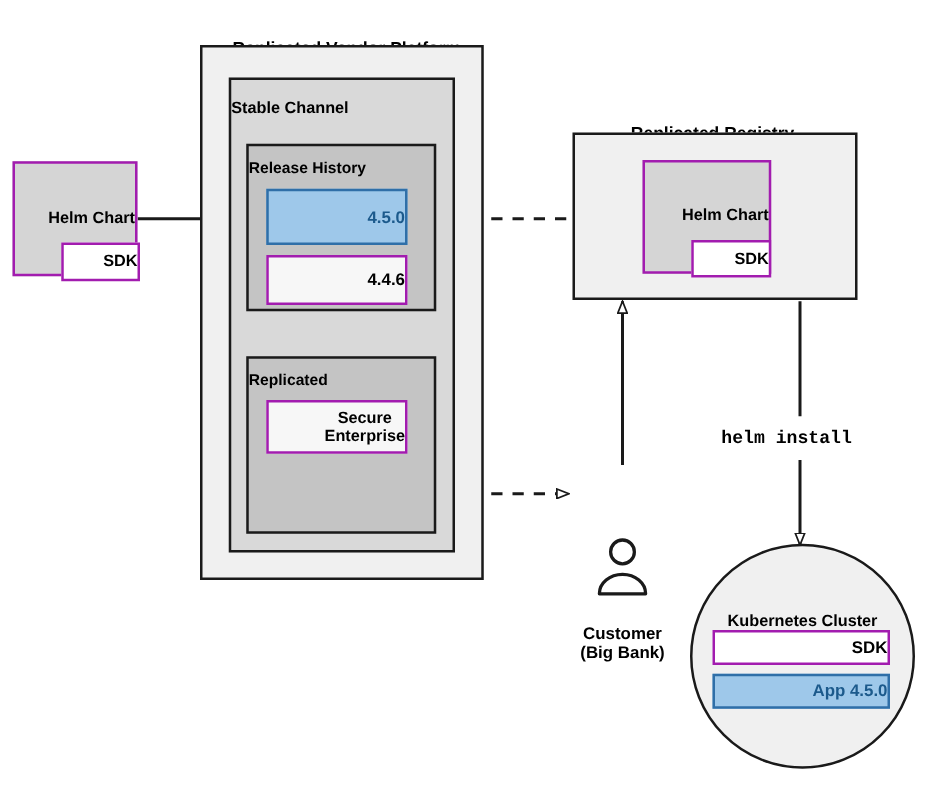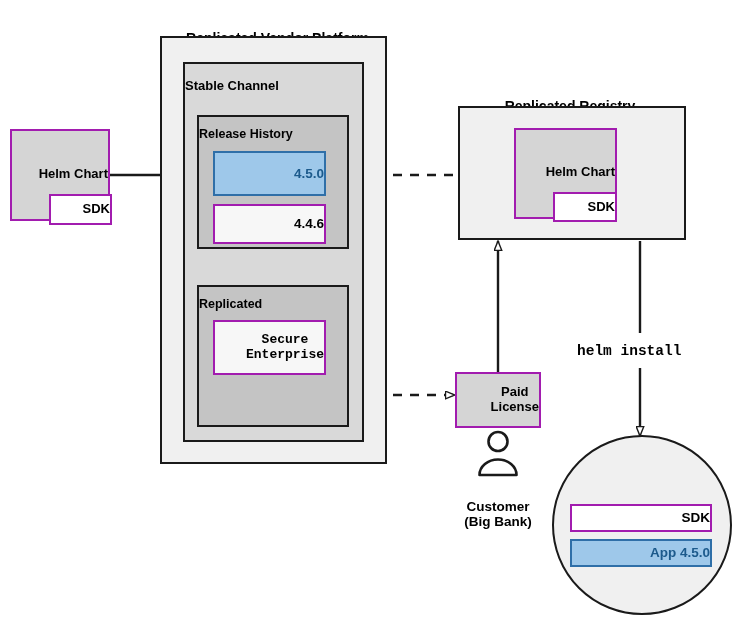--- a/index.html
+++ b/index.html
@@ -148,60 +148,59 @@
   <div class="box fill-blue" style="left:213px; top:151px; width:113px; height:45px; font-size:13.5px;">
     <span>4.5.0</span>
   </div>
   <div class="box fill-white" style="left:213px; top:204px; width:113px; height:40px; font-size:13.5px;">
     <span>4.4.6</span>
   </div>
 
   <div class="panel fill-group" style="left:197px; top:285px; width:152px; height:142px;">
     <div class="panel-title" style="top:10px; font-size:12.5px;">Replicated</div>
   </div>
-  <div class="box fill-white" style="left:213px; top:320px; width:113px; height:55px; font-size:13px;font-family:Liberation Mono, monospace;">
+  <div class="box fill-white" style="left:213px; top:320px; width:113px; height:43px; font-size:13px;">
     <span>Secure
 Enterprise</span>
   </div>
 
   <div class="lbl" style="left:455px; top:82px; width:230px; font-size:14px;">
     <span>Replicated Registry</span>
   </div>
 
   <div class="panel fill-outer" style="left:458px; top:106px; width:228px; height:134px;"></div>
 
   <div class="box fill-light" style="left:514px; top:128px; width:103px; height:91px; font-size:13px; align-items:flex-start; padding-top:35px;">
     <span>Helm Chart</span>
   </div>
   <div class="box fill-pure" style="left:553px; top:192px; width:64px; height:30px; font-size:13px;">
     <span>SDK</span>
   </div>
 
 
   <div class="cmd" style="left:577px; top:343px; font-size:14.5px;">helm install</div>
 
-  <div class="box fill-light" style="left:455px; top:372px; width:86px; height:56px; font-size:13px;">
-    <span>Paid
-License</span>
-  </div>
 
   <div class="person" style="left:473px; top:430px; width:50px; height:48px;">
     <svg width="50" height="48" viewBox="0 0 50 48" xmlns="http://www.w3.org/2000/svg">
       <circle cx="25" cy="11.5" r="9.5" fill="#ffffff" stroke="#1a1a1a" stroke-width="2.6"></circle>
       <path d="M6.5,45 a18.5,15.5 0 0 1 37,0 z" fill="#ffffff" stroke="#1a1a1a" stroke-width="2.6" stroke-linejoin="round"></path>
     </svg>
   </div>
 
   <div class="lbl" style="left:433px; top:483px; width:130px; font-size:13.5px;">
     <span>Customer
 (Big Bank)</span>
   </div>
 
   <div class="cluster" style="left:552px; top:435px; width:180px; height:180px;"></div>
 
+  <div class="lbl" style="left:552px; top:475px; width:180px; font-size:13px;">
+    <span>Kubernetes Cluster</span>
+  </div>
 
   <div class="box fill-pure" style="left:570px; top:504px; width:142px; height:28px; font-size:13.5px;">
     <span>SDK</span>
   </div>
   <div class="box fill-blue" style="left:570px; top:539px; width:142px; height:28px; font-size:13.5px;">
     <span>App 4.5.0</span>
   </div>
 
 </div>
 

